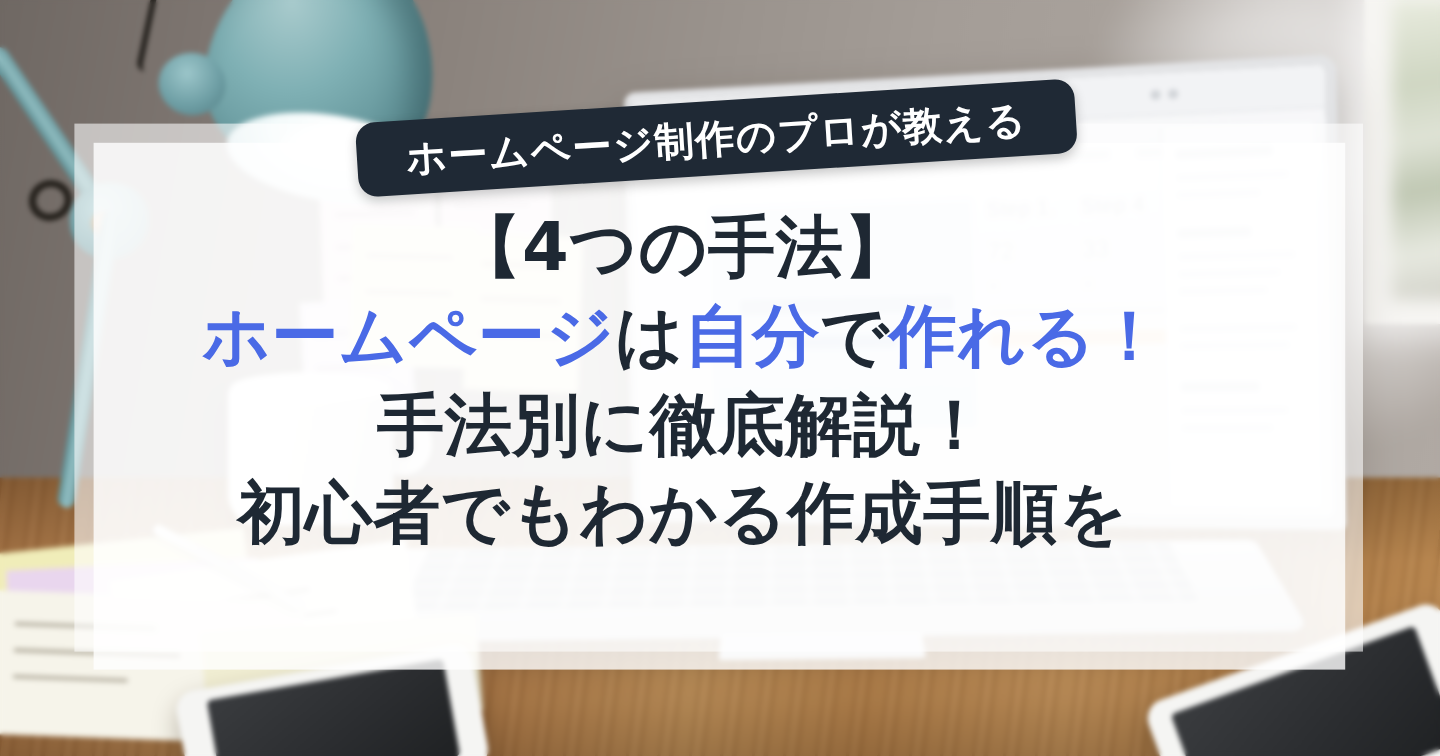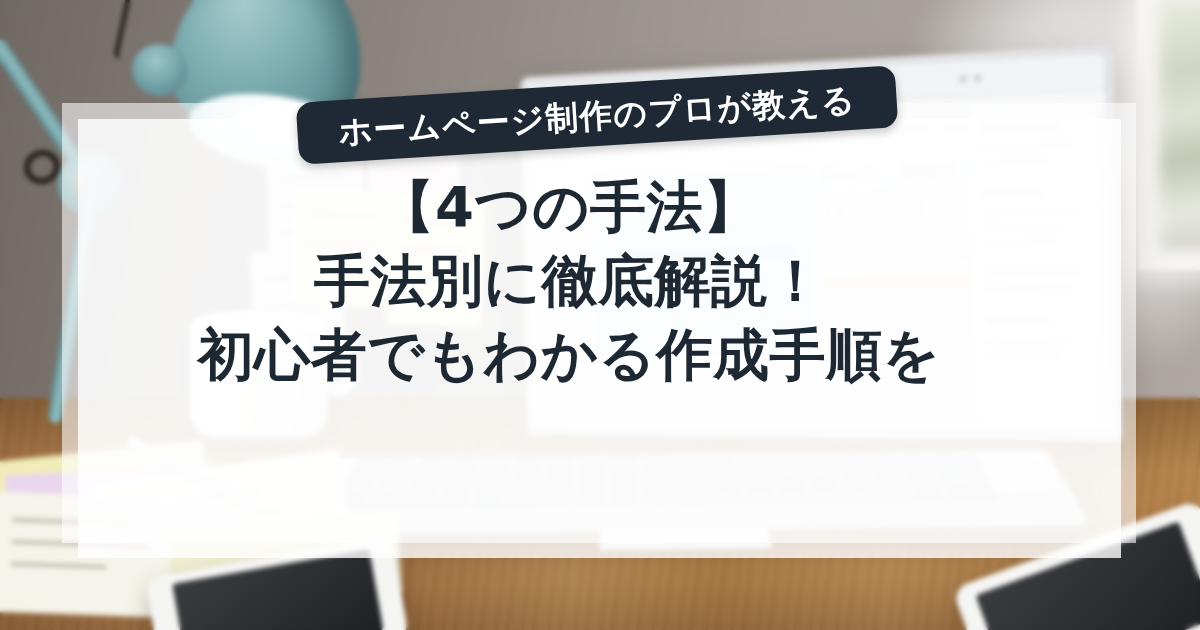--- a/index.html
+++ b/index.html
@@ -467,20 +467,23 @@
 
   <div class="badge">
     <span class="badge-text">ホームページ制作のプロが教える</span>
   </div>
 
   <div class="title-block">
     <div class="tl">
       <span>【4つの手法】</span>
     </div>
     <div class="tl">
+      <span class="blue">ホームページ</span><span>は</span><span class="blue">自分</span><span>で</span><span class="blue">作れる！</span>
+    </div>
+    <div class="tl">
       <span>手法別に徹底解説！</span>
     </div>
     <div class="tl">
       <span>初心者でもわかる作成手順を</span>
     </div>
   </div>
 
 </div>
 
 </body></html>

